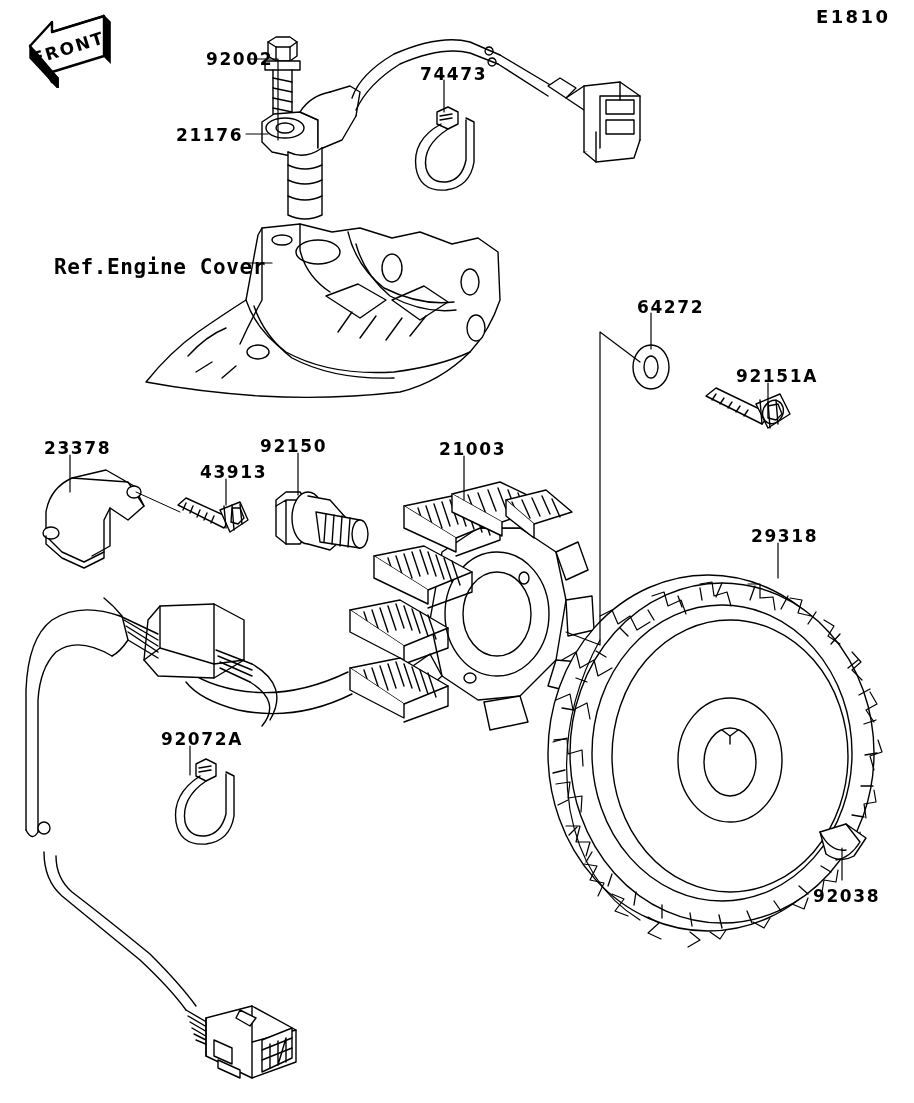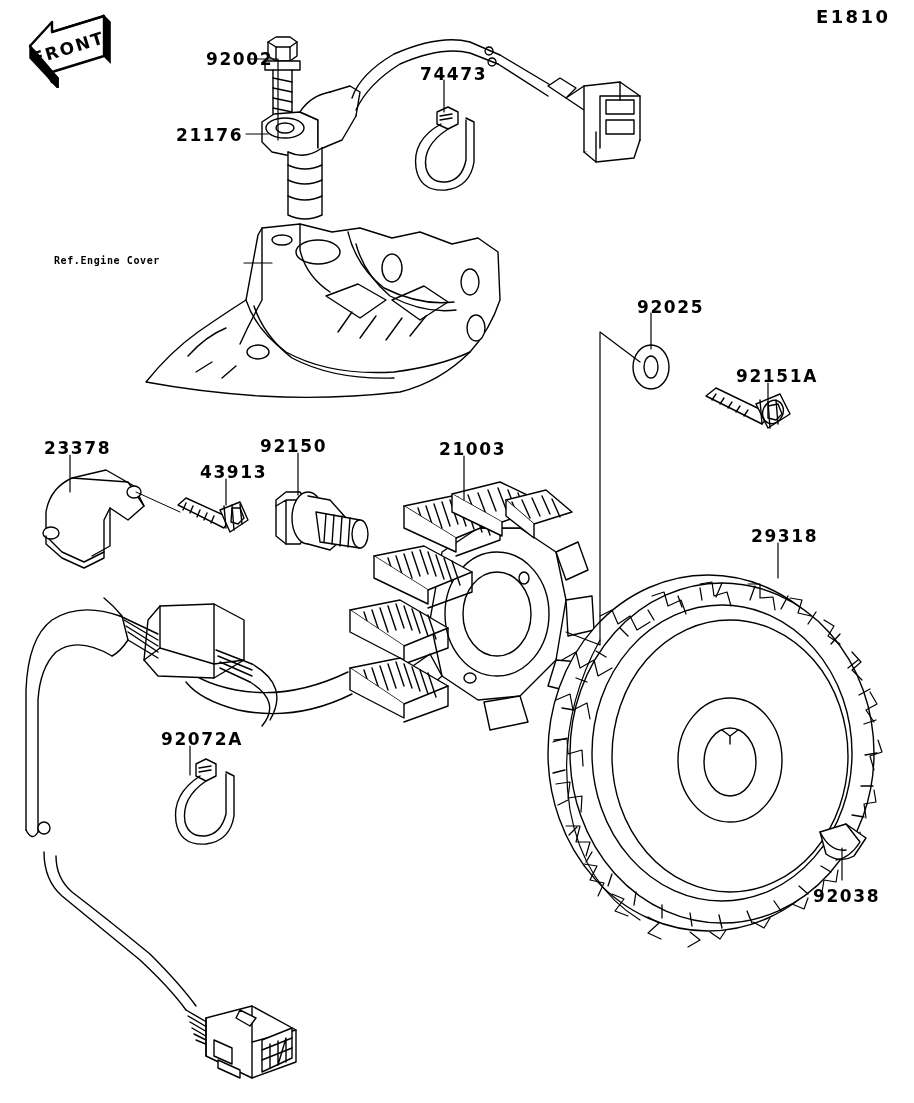--- a/index.html
+++ b/index.html
@@ -40,21 +40,21 @@
     font-weight: bold;
     font-size: 18px;
     letter-spacing: 2.4px;
     color: #000000;
     white-space: nowrap;
   }
   .lbl-ref {
     position: absolute;
     font-family: "DejaVu Sans Mono", "Liberation Mono", monospace;
     font-weight: bold;
-    font-size: 10px;
+    font-size: 21px;
     letter-spacing: 0.6px;
     color: #000000;
     white-space: nowrap;
   }
   .front-badge {
     position: absolute;
     left: 22px;
     top: 10px;
     width: 92px;
     height: 78px;
@@ -385,21 +385,21 @@
     </svg>
   </div>
 
   <div class="lbl-sheet" style="left:816px; top:6px;">E1810</div>
 
   <div class="lbl-ref" style="left:54px; top:255px;">Ref.Engine Cover</div>
 
   <div class="lbl" style="left:179px; top:51px;margin-left:27px;">92002</div>
   <div class="lbl" style="left:176px; top:127px;">21176</div>
   <div class="lbl" style="left:420px; top:66px;">74473</div>
-  <div class="lbl" style="left:637px; top:299px;">92025</div>
+  <div class="lbl" style="left:637px; top:299px;">64272</div>
   <div class="lbl" style="left:736px; top:368px;text-align:center;">92151A</div>
   <div class="lbl" style="left:44px; top:440px;">23378</div>
   <div class="lbl" style="left:200px; top:464px;">43913</div>
   <div class="lbl" style="left:260px; top:438px;">92150</div>
   <div class="lbl" style="left:439px; top:441px;">21003</div>
   <div class="lbl" style="left:751px; top:528px;">29318</div>
   <div class="lbl" style="left:161px; top:731px;">92072A</div>
   <div class="lbl" style="left:813px; top:888px;">92038</div>
 
 </div>

